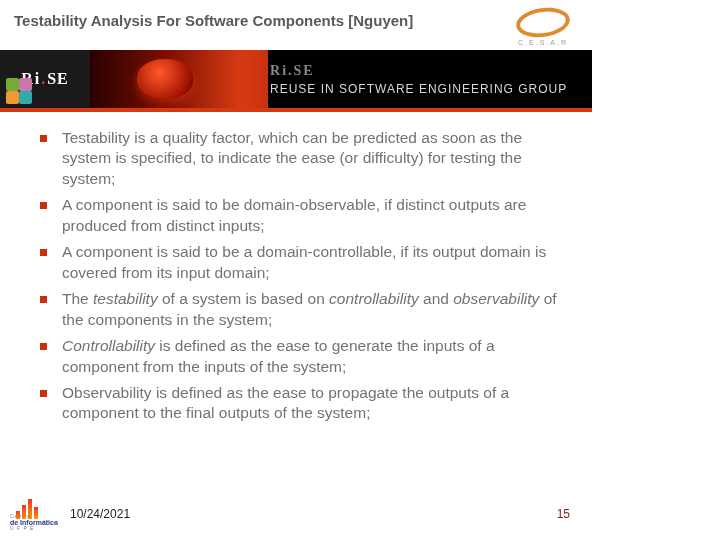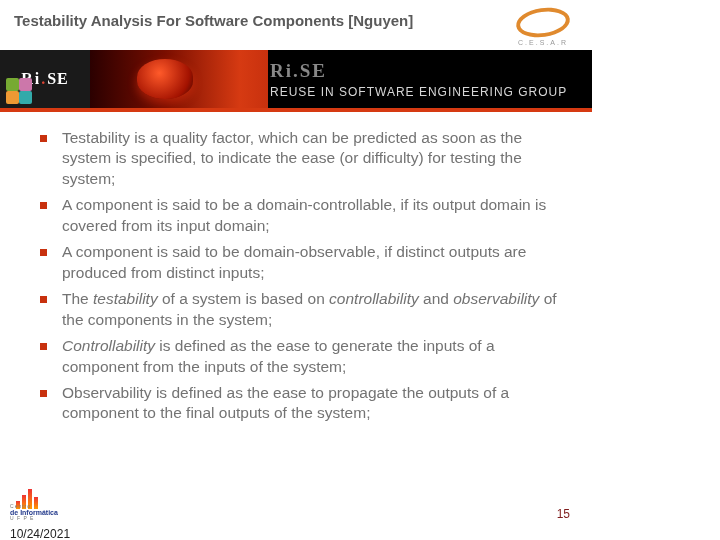--- a/index.html
+++ b/index.html
@@ -16,30 +16,30 @@
   .rise-logo .dot { color:#d43; }
   .puzzle { position:absolute; left:6px; bottom:2px; width:28px; height:28px; }
   .puzzle div { position:absolute; width:13px; height:13px; border-radius:2px; }
   .pz1{ background:#7a3; top:0; left:0;}
   .pz2{ background:#c7a; top:0; left:13px;}
   .pz3{ background:#e93; top:13px; left:0;}
   .pz4{ background:#3aa; top:13px; left:13px;}
   .banner-mid { width: 150px; background: linear-gradient(90deg,#2b0000,#7a0e00,#d63a12); position:relative; display:flex; align-items:center; justify-content:center;}
   .globe { width:56px; height:40px; background: radial-gradient(circle at 40% 35%, #ff5a2a, #a31200 70%, #3a0500); border-radius: 50% / 45%; box-shadow: 0 4px 10px rgba(255,60,20,.4);}
   .banner-right { flex:1; background: linear-gradient(90deg,#d63a12 0%, #c8310e 8%, #000 8%, #000 100%); display:flex; flex-direction:column; justify-content:center; padding-left: 30px; gap:3px;}
-  .banner-right .rise2 { font-family: Georgia, serif; font-weight:bold; font-size:19px; color:#888; letter-spacing:2px;}
+  .banner-right .rise2 { font-family: Georgia, serif; font-weight:bold; font-size:14px; color:#888; letter-spacing:2px;}
   .banner-right .rise2 .dot{ color:#888;}
   .banner-right .sub { font-size:12px; letter-spacing:1px; color:#d6d6d6; font-family: Arial;}
   .orange-strip { height: 4px; background:#d63a12; }
   .content { flex:1; padding: 16px 24px 8px 40px; }
   ul.bullets { list-style: none; }
   ul.bullets li { position: relative; padding-left: 22px; font-size: 15.5px; line-height: 1.32; color: #737373; margin-bottom: 6px; }
   ul.bullets li::before { content:""; position:absolute; left:0; top:7px; width:7px; height:7px; background:#c8310e; }
   .footer { height: 46px; display:flex; align-items:center; justify-content:space-between; padding: 0 22px 6px 10px; }
-  .footer-left { display:flex; align-items:center; gap:6px;flex-direction:column; }
+  .footer-left { display:flex; align-items:center; gap:0; }
   .logo-centro { width:60px; height:34px; position:relative; }
   .logo-centro .bars div{ position:absolute; width:4px; background:linear-gradient(#e33,#f90); bottom:12px;}
   .b1{height:8px; left:6px;} .b2{height:14px; left:12px;} .b3{height:20px; left:18px;} .b4{height:12px; left:24px;}
   .logo-centro .lbl{ position:absolute; bottom:0; left:0; font-size:7px; font-weight:bold; color:#233a8c; line-height:1;}
   .logo-centro .lbl span{ display:block; font-size:5px; color:#777; font-weight:normal; letter-spacing:1px;}
   .date { font-size: 12px; color:#222; }
   .pagenum { font-size: 12px; color:#7f1d1d; }
   em { font-style: italic; }
 </style>
 </head>
@@ -71,22 +71,22 @@
     <div class="banner-right">
       <div class="rise2">R<span>i</span><span class="dot">.</span>S<span>E</span></div>
       <div class="sub">REUSE IN SOFTWARE ENGINEERING GROUP</div>
     </div>
   </div>
   <div class="orange-strip"></div>
 
   <div class="content">
     <ul class="bullets">
       <li>Testability is a quality factor, which can be predicted as soon as the system is specified, to indicate the ease (or difficulty) for testing the system;</li>
+      <li>A component is said to be domain-observable, if distinct outputs are produced from distinct inputs;</li>
       <li>A component is said to be a domain-controllable, if its output domain is covered from its input domain;</li>
-      <li>A component is said to be domain-observable, if distinct outputs are produced from distinct inputs;</li>
       <li>The <em>testability</em> of a system is based on <em>controllability</em> and <em>observability</em> of the components in the system;</li>
       <li><em>Controllability</em> is defined as the ease to generate the inputs of a component from the inputs of the system;</li>
       <li>Observability is defined as the ease to propagate the outputs of a component to the final outputs of the system;</li>
     </ul>
   </div>
 
   <div class="footer">
     <div class="footer-left">
       <div class="logo-centro">
         <div class="bars">

